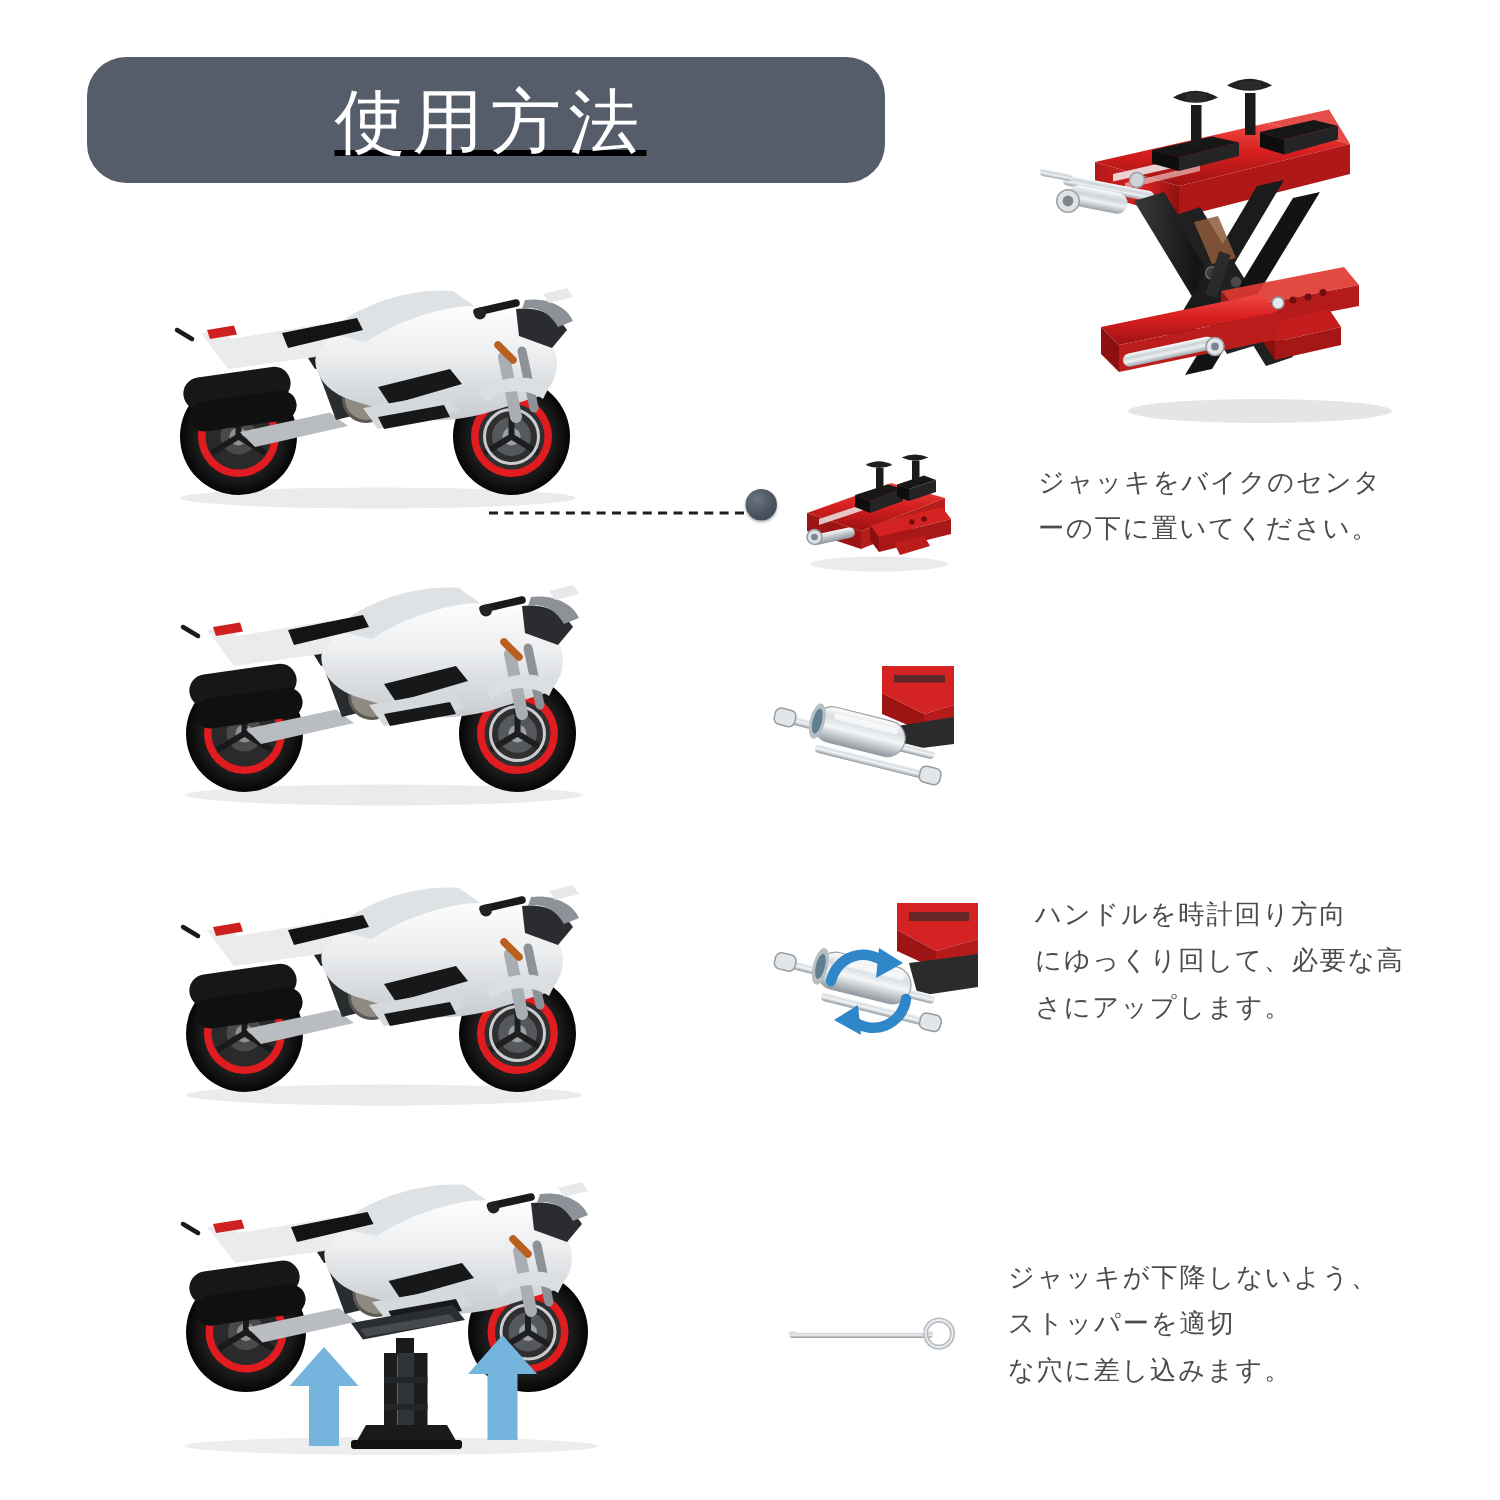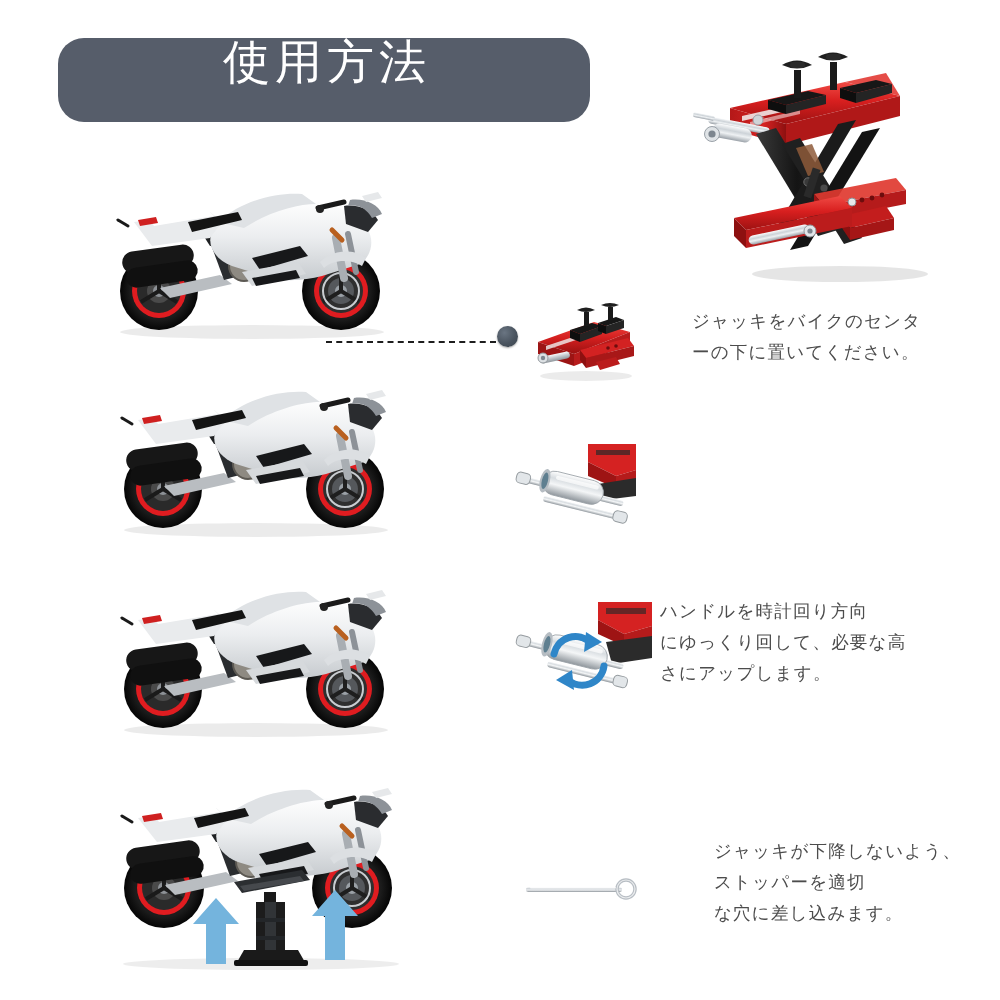--- a/index.html
+++ b/index.html
@@ -25,21 +25,23 @@
   
   .title-banner {
     position: absolute;
     left: 58px;
     top: 38px;
     width: 532px;
     height: 84px;
     background: #565d6a;
     border-radius: 26px;
     display: flex;
+    align-items: center;
     justify-content: center;
+    text-decoration: underline;
   }
   .title-text {
     color: #ffffff;
     font-size: 47px;
     letter-spacing: 5px;
     font-weight: 400;
     line-height: 1;
     padding-left: 6px;
     white-space: nowrap;
   }
@@ -50,22 +52,22 @@
     color: #4c4c4c;
     font-size: 17.5px;
     line-height: 31px;
     letter-spacing: 1.2px;
     text-align: left;
     width: 286px;
     white-space: pre-line;
   }
   .step-text.s1 { left: 692px; top: 306px; }
   .step-text.s2 { left: 692px; top: 455px; }
-  .step-text.s3 { left: 660px; top: 596px; }
-  .step-text.s4 { left: 714px; top: 836px; }
+  .step-text.s3 { left: 690px; top: 596px; font-family: Liberation Mono, monospace; }
+  .step-text.s4 { left: 672px; top: 836px; }
 
   
   .leader-line {
     position: absolute;
     left: 326px;
     top: 341px;
     width: 170px;
     height: 0;
     border-top: 2.5px dashed #1d1d1d;
   }

